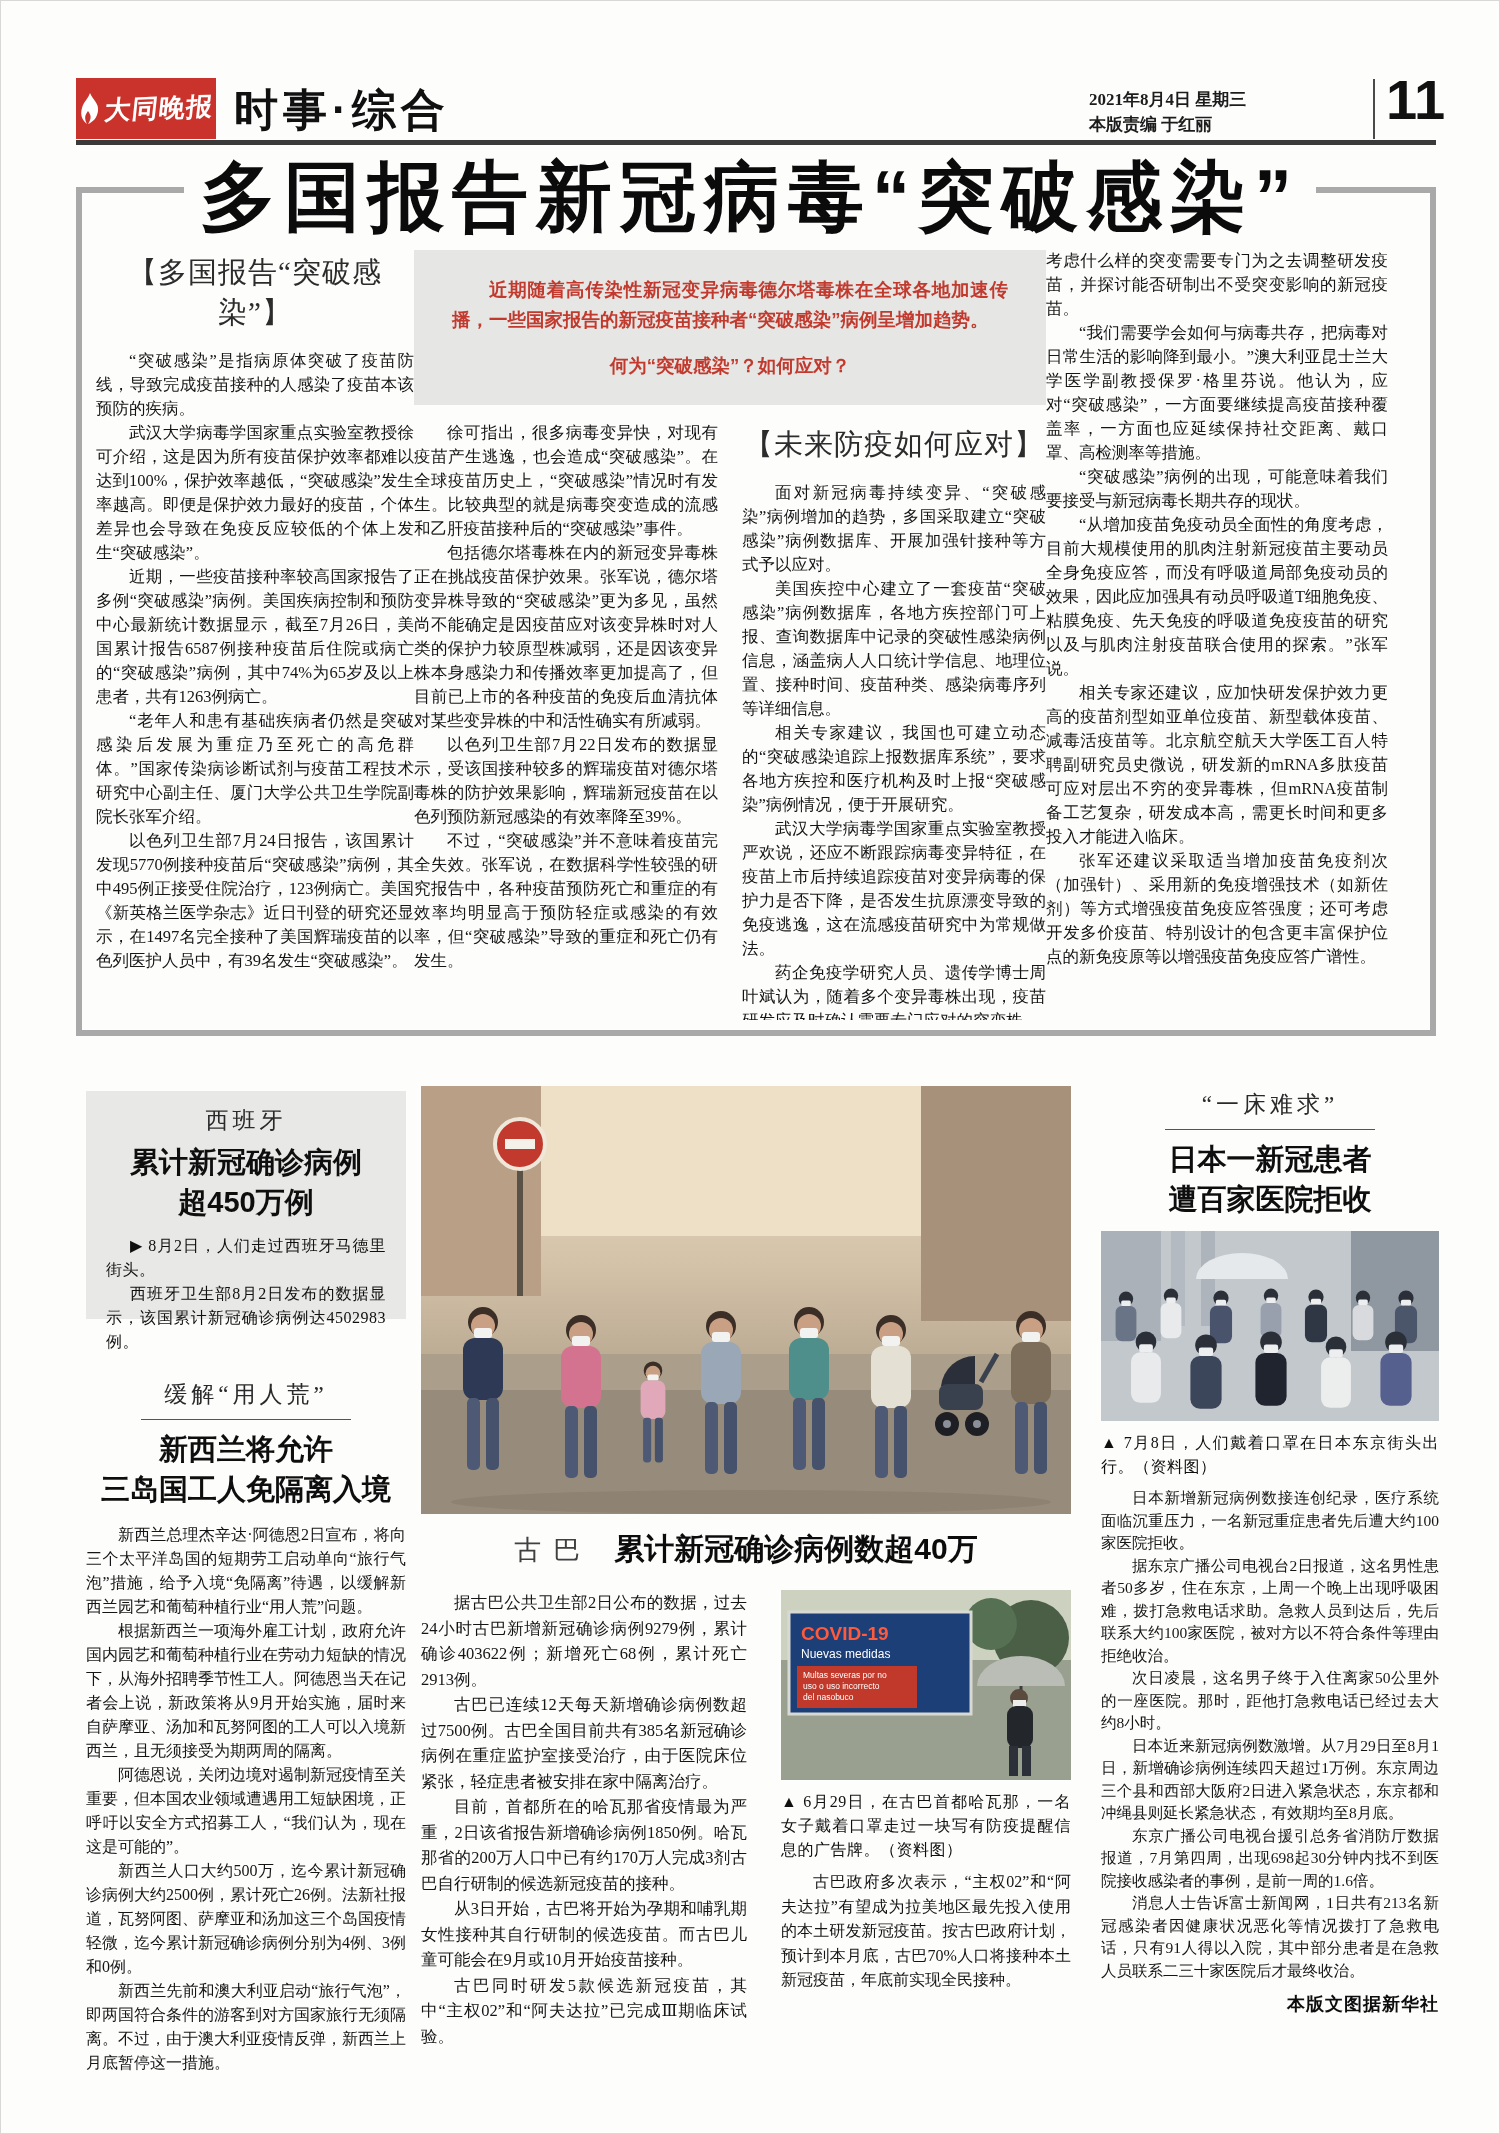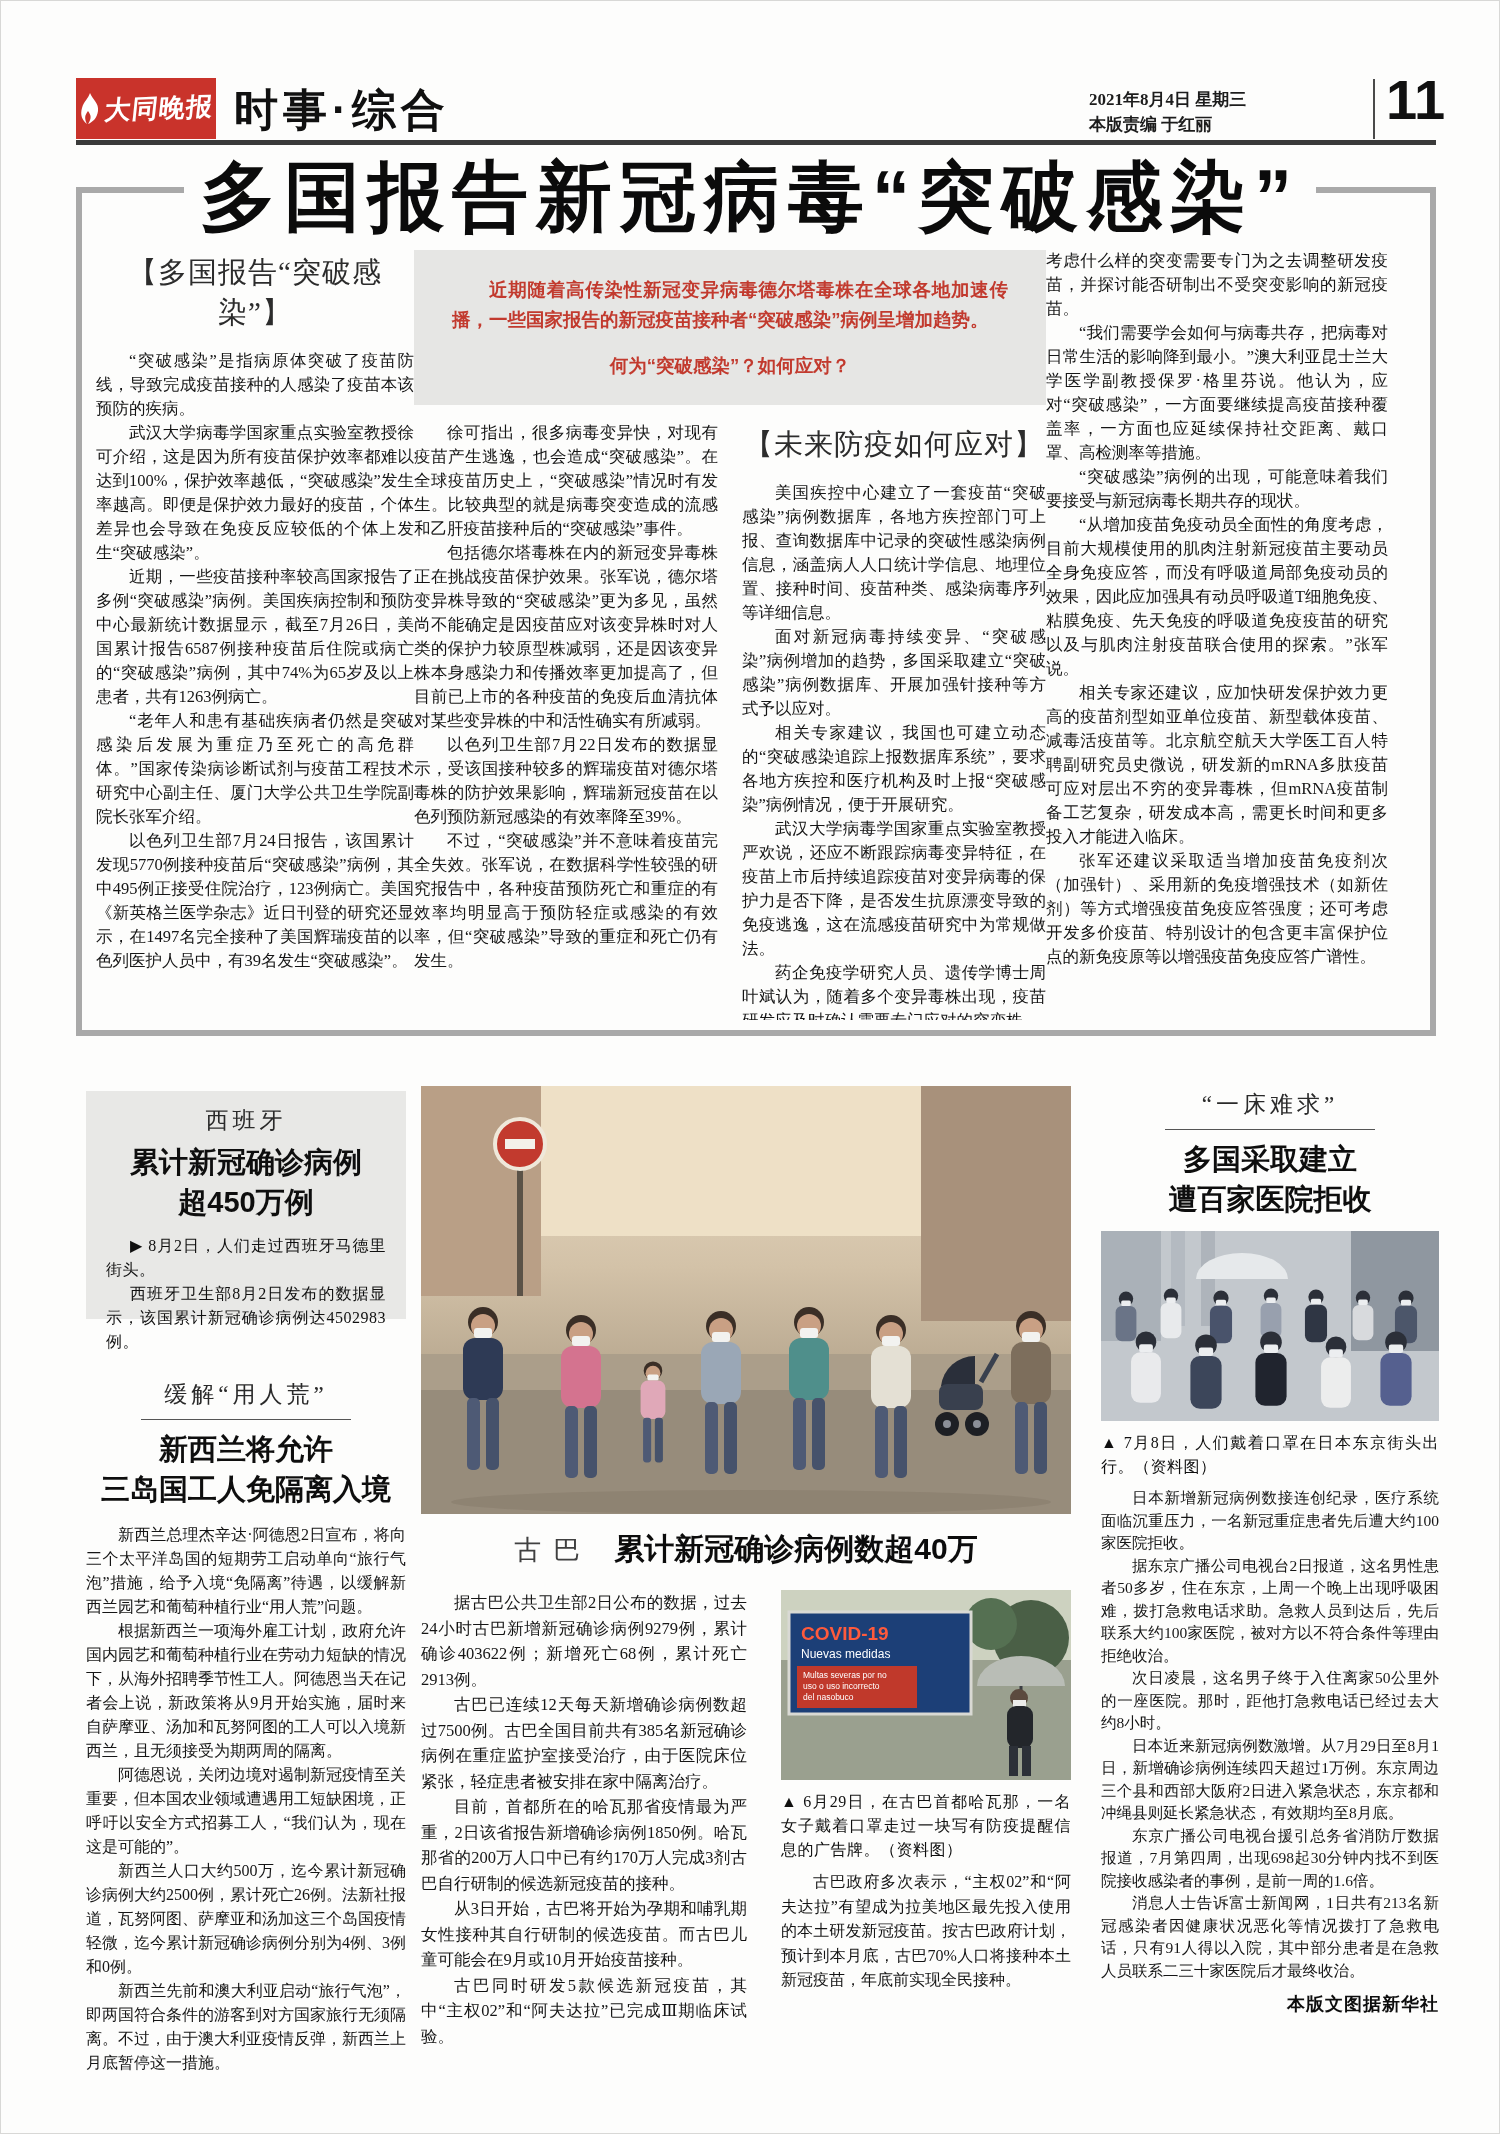--- a/index.html
+++ b/index.html
@@ -115,22 +115,22 @@
         </div>
         <div class="twocol">
           <div class="bodytext">
             <p>徐可指出，很多病毒变异快，对现有疫苗产生逃逸，也会造成“突破感染”。在全球疫苗历史上，“突破感染”情况时有发生。比较典型的就是病毒突变造成的流感和乙肝疫苗接种后的“突破感染”事件。</p>
             <p>包括德尔塔毒株在内的新冠变异毒株正在挑战疫苗保护效果。张军说，德尔塔变异株导致的“突破感染”更为多见，虽然尚不能确定是因疫苗应对该变异株时对人类的保护力较原型株减弱，还是因该变异株本身感染力和传播效率更加提高了，但目前已上市的各种疫苗的免疫后血清抗体对某些变异株的中和活性确实有所减弱。</p>
             <p>以色列卫生部7月22日发布的数据显示，受该国接种较多的辉瑞疫苗对德尔塔毒株的防护效果影响，辉瑞新冠疫苗在以色列预防新冠感染的有效率降至39%。</p>
             <p>不过，“突破感染”并不意味着疫苗完全失效。张军说，在数据科学性较强的研究报告中，各种疫苗预防死亡和重症的有效率均明显高于预防轻症或感染的有效率，但“突破感染”导致的重症和死亡仍有发生。</p>
           </div>
           <div class="bodytext">
             <div class="sec-title">【未来防疫如何应对】</div>
+            <p>面对新冠病毒持续变异、“突破感染”病例增加的趋势，多国采取建立“突破感染”病例数据库、开展加强针接种等方式予以应对。</p>
             <p>美国疾控中心建立了一套疫苗“突破感染”病例数据库，各地方疾控部门可上报、查询数据库中记录的突破性感染病例信息，涵盖病人人口统计学信息、地理位置、接种时间、疫苗种类、感染病毒序列等详细信息。</p>
-            <p>面对新冠病毒持续变异、“突破感染”病例增加的趋势，多国采取建立“突破感染”病例数据库、开展加强针接种等方式予以应对。</p>
             <p>相关专家建议，我国也可建立动态的“突破感染追踪上报数据库系统”，要求各地方疾控和医疗机构及时上报“突破感染”病例情况，便于开展研究。</p>
             <p>武汉大学病毒学国家重点实验室教授严欢说，还应不断跟踪病毒变异特征，在疫苗上市后持续追踪疫苗对变异病毒的保护力是否下降，是否发生抗原漂变导致的免疫逃逸，这在流感疫苗研究中为常规做法。</p>
             <p>药企免疫学研究人员、遗传学博士周叶斌认为，随着多个变异毒株出现，疫苗研发应及时确认需要专门应对的突变株，</p>
           </div>
         </div>
       </div>
 
       <div class="col4 bodytext">
         <p class="cont">考虑什么样的突变需要专门为之去调整研发疫苗，并探讨能否研制出不受突变影响的新冠疫苗。</p>
         <p>“我们需要学会如何与病毒共存，把病毒对日常生活的影响降到最小。”澳大利亚昆士兰大学医学副教授保罗·格里芬说。他认为，应对“突破感染”，一方面要继续提高疫苗接种覆盖率，一方面也应延续保持社交距离、戴口罩、高检测率等措施。</p>
@@ -264,21 +264,21 @@
           <p>古巴政府多次表示，“主权02”和“阿夫达拉”有望成为拉美地区最先投入使用的本土研发新冠疫苗。按古巴政府计划，预计到本月底，古巴70%人口将接种本土新冠疫苗，年底前实现全民接种。</p>
         </div>
       </div>
     </div>
   </div>
 
   <div class="japan-block">
     <div class="kicker">“一床难求”</div>
     <div class="kicker-rule"></div>
     <div class="box-head">
-      <div>多国采取建立</div>
+      <div>日本一新冠患者</div>
       <div>遭百家医院拒收</div>
     </div>
     <div class="japan-photo">
       <svg width="338" height="190" viewBox="0 0 338 190">
         <defs>
           <g id="jp">
             <circle cx="0" cy="-34" r="9" fill="#2b2f38"></circle>
             <rect x="-6" y="-32" width="12" height="7" rx="2" fill="#eceef0"></rect>
             <rect x="-13" y="-25" width="26" height="44" rx="8" fill="currentColor"></rect>
           </g>

